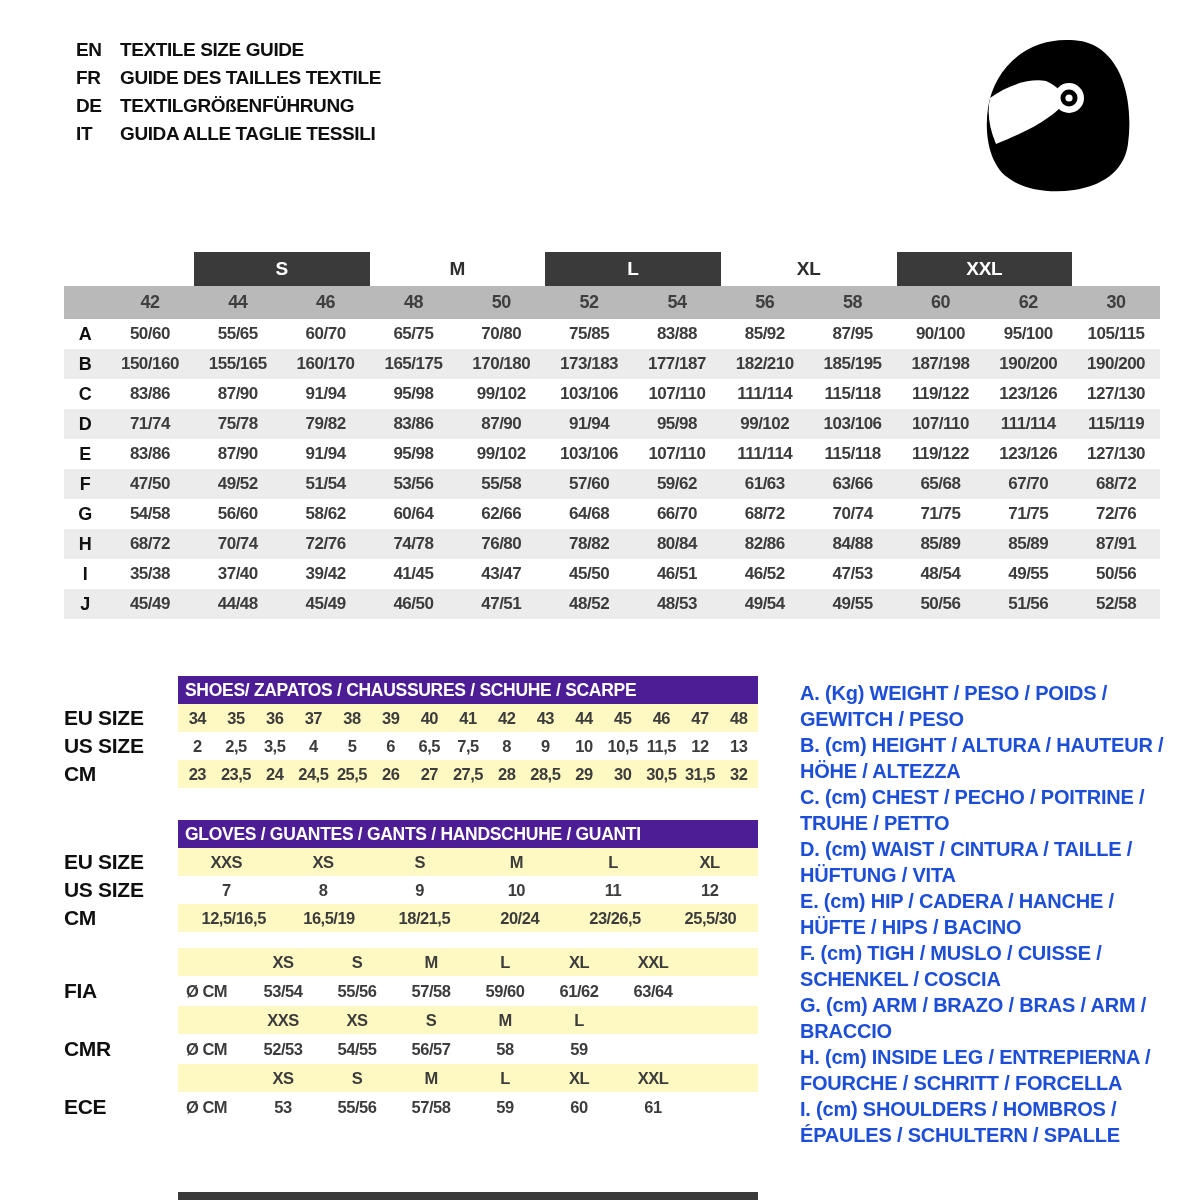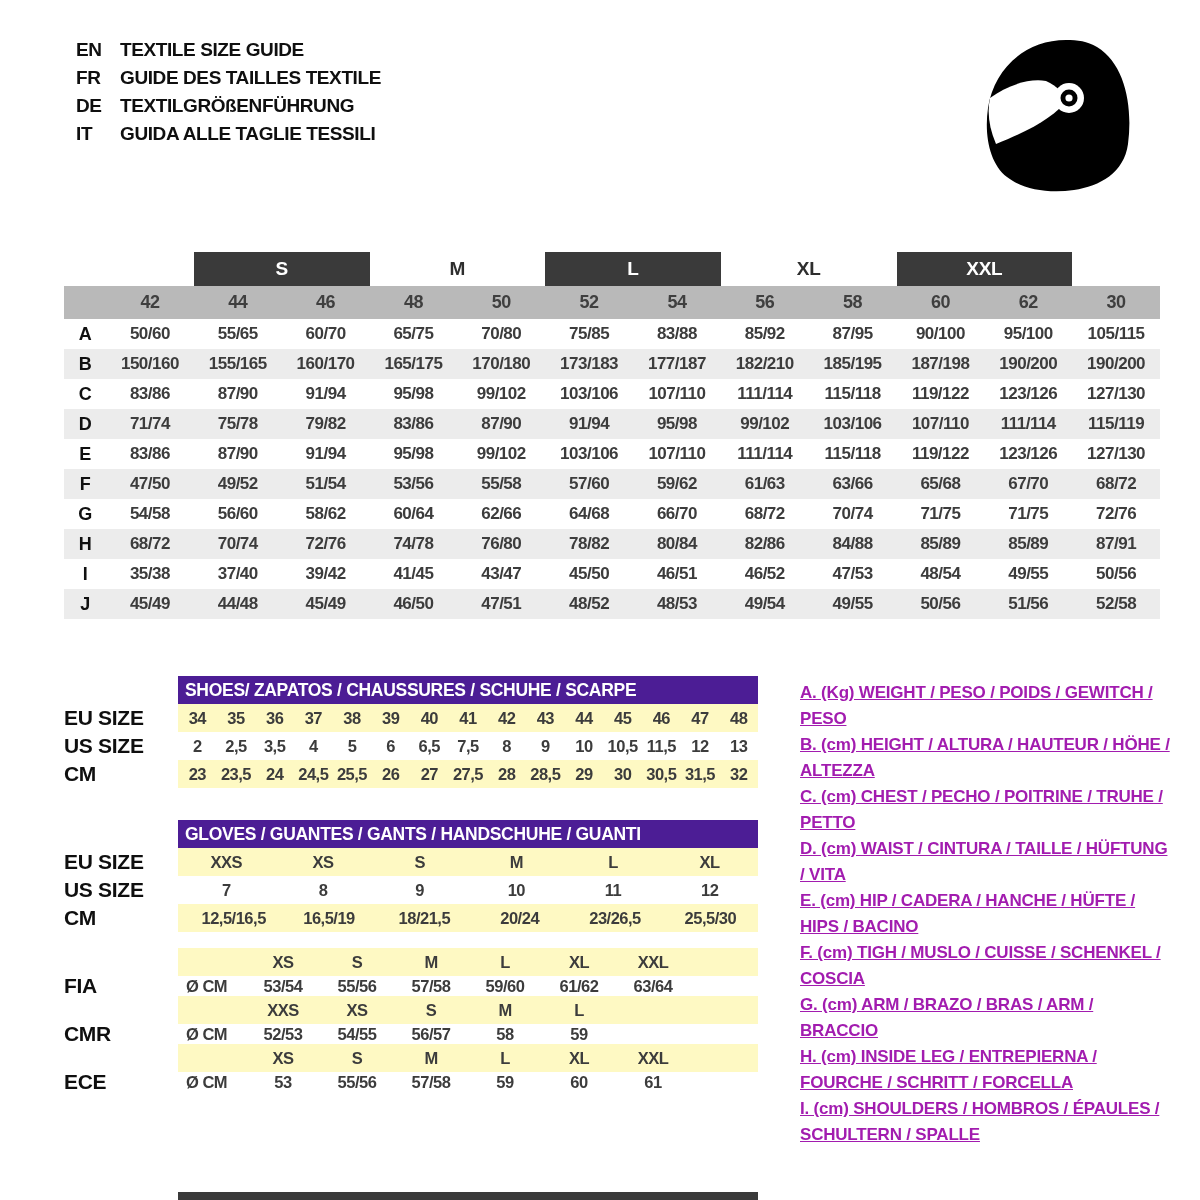--- a/index.html
+++ b/index.html
@@ -31,39 +31,39 @@
   .drow { height:30px; }
   .drow.stripe { background:#ececec; }
   .rlabel { font-size:18px; color:#101010; }
 
   
   .section { position:absolute; left:64px; width:694px; }
   .sec-title { margin-left:114px; width:580px; height:28px; background:#4c1d95;
                color:#ffffff; font-weight:bold; font-size:17.5px; letter-spacing:-0.3px;
                display:flex; align-items:center; padding-left:7px; }
   .brow { display:flex; height:28px; align-items:stretch; }
-  .brow.vrow { height:20px; }
+  .brow.vrow { height:30px; }
   .blabel { width:114px; display:flex; align-items:center; font-weight:bold;
             font-size:21px; color:#0f0f0f; letter-spacing:-0.3px; }
   .bband { width:580px; display:grid; }
   .bband.gray { background:#fef9c3; }
   .bcell { display:flex; align-items:center; justify-content:center;
            font-weight:bold; font-size:16.5px; color:#3c3c3c; letter-spacing:-0.5px; }
   .helmetgrid { grid-template-columns:68px repeat(6,74px) 1fr; }
   .bcell.unit { justify-content:flex-start; padding-left:8px; }
 
   #shoes-section  { top:676px; }
   #gloves-section { top:820px; }
   #helmet-section { top:946px; }
   #helmet-section .brow:first-of-type { margin-top:2px; }
 
   
   .legend { position:absolute; left:800px; top:680px; width:374px; }
-  .legend-item { font-weight:bold; font-size:17px; line-height:26px;
-                 color:#a21caf; letter-spacing:-0.2px;text-decoration:underline; }
+  .legend-item { font-weight:bold; font-size:20px; line-height:26px;
+                 color:#1d4ed8; letter-spacing:-0.2px; }
 
   
   .cropped-bar { position:absolute; left:178px; top:1192px; width:580px; height:8px;
                  background:#3a3a3a; }
 </style>
 </head>
 <body>
 
 <div class="page">
 

